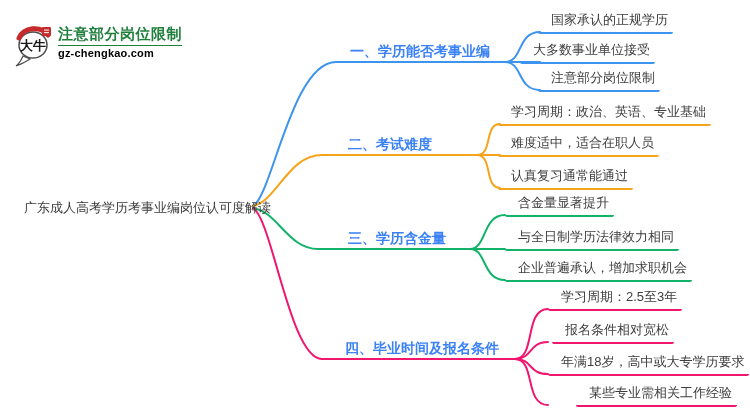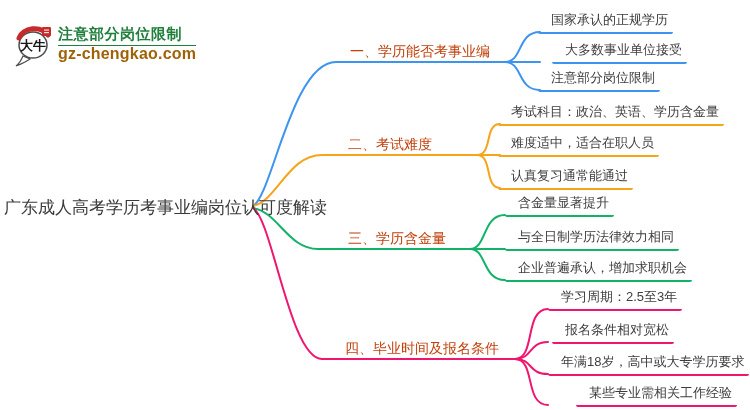--- a/index.html
+++ b/index.html
@@ -8,29 +8,29 @@
     font-family:"Liberation Sans","DejaVu Sans",sans-serif;
   }
   svg.lines{position:absolute;left:0;top:0;width:750px;height:410px;}
 
   
   .logo{position:absolute;left:14px;top:12px;display:flex;align-items:flex-start;margin-top:9px;}
   .logo-icon{width:40px;height:46px;display:block;}
   .logo-text{margin-left:4px;}
   .logo-title{font-size:15px;font-weight:bold;color:#1F7F3C;letter-spacing:.5px;line-height:18px;margin-top:4px;}
   .logo-divider{height:1px;background:#1F7F3C;margin:2px 0 1px 0;}
-  .logo-subtitle{font-size:16px;font-weight:bold;color:#a16207;line-height:13px;letter-spacing:.2px;}
+  .logo-subtitle{font-size:11px;font-weight:bold;color:#000000;line-height:13px;letter-spacing:.2px;}
 
   
   .root-label{
-    position:absolute;left:4px;top:199px;width:248px;text-align:center;
-    font-size:17px;color:#3a3a3a;line-height:17px;white-space:nowrap;
+    position:absolute;left:24px;top:199px;width:248px;text-align:left;
+    font-size:13px;color:#3a3a3a;line-height:17px;white-space:nowrap;
   }
   .blabel{
-    position:absolute;font-size:14px;color:#c2410c;line-height:18px;white-space:nowrap;
+    position:absolute;font-size:14px;color:#3b82f6;line-height:18px;white-space:nowrap;font-weight:bold;
   }
   .leaf{
     position:absolute;height:20px;line-height:19px;padding:0 5px 2px 13px;
     font-size:13px;color:#3d3d3d;white-space:nowrap;
     border-bottom:2px solid #999;border-radius:0 0 2px 2px;
   }
 </style>
 </head>
 <body>
 
@@ -90,24 +90,24 @@
   </div>
 
   <div class="root-label">广东成人高考学历考事业编岗位认可度解读</div>
 
   <div class="blabel" style="left:350px;top:42px;">一、学历能否考事业编</div>
   <div class="blabel" style="left:348px;top:135px;">二、考试难度</div>
   <div class="blabel" style="left:345px;top:339px;">四、毕业时间及报名条件</div>
   <div class="blabel" style="left:348px;top:229px;">三、学历含金量</div>
 
   <div class="leaf" style="left: 538px; top: 10px; border-bottom-color: rgb(61, 148, 238);">国家承认的正规学历</div>
-  <div class="leaf" style="left: 552px; top: 40px; border-bottom-color: rgb(61, 148, 238);">大多数事业单位接受</div>
+  <div class="leaf" style="left: 520px; top: 40px; border-bottom-color: rgb(61, 148, 238);">大多数事业单位接受</div>
   <div class="leaf" style="left: 538px; top: 68px; border-bottom-color: rgb(61, 148, 238);">注意部分岗位限制</div>
 
-  <div class="leaf" style="left: 498px; top: 102px; border-bottom-color: rgb(245, 164, 27);">考试科目：政治、英语、学历含金量</div>
+  <div class="leaf" style="left: 498px; top: 102px; border-bottom-color: rgb(245, 164, 27);">学习周期：政治、英语、专业基础</div>
   <div class="leaf" style="left: 498px; top: 133px; border-bottom-color: rgb(245, 164, 27);">难度适中，适合在职人员</div>
   <div class="leaf" style="left: 498px; top: 166px; border-bottom-color: rgb(245, 164, 27);">认真复习通常能通过</div>
 
   <div class="leaf" style="left: 505px; top: 227px; border-bottom-color: rgb(18, 178, 104);">与全日制学历法律效力相同</div>
   <div class="leaf" style="left: 505px; top: 193px; border-bottom-color: rgb(18, 178, 104);">含金量显著提升</div>
   <div class="leaf" style="left: 505px; top: 258px; border-bottom-color: rgb(18, 178, 104);">企业普遍承认，增加求职机会</div>
 
   <div class="leaf" style="left: 548px; top: 287px; border-bottom-color: rgb(240, 21, 111);">学习周期：2.5至3年</div>
   <div class="leaf" style="left: 552px; top: 320px; border-bottom-color: rgb(240, 21, 111);">报名条件相对宽松</div>
   <div class="leaf" style="left: 548px; top: 352px; border-bottom-color: rgb(240, 21, 111); text-align: center;">年满18岁，高中或大专学历要求</div>

